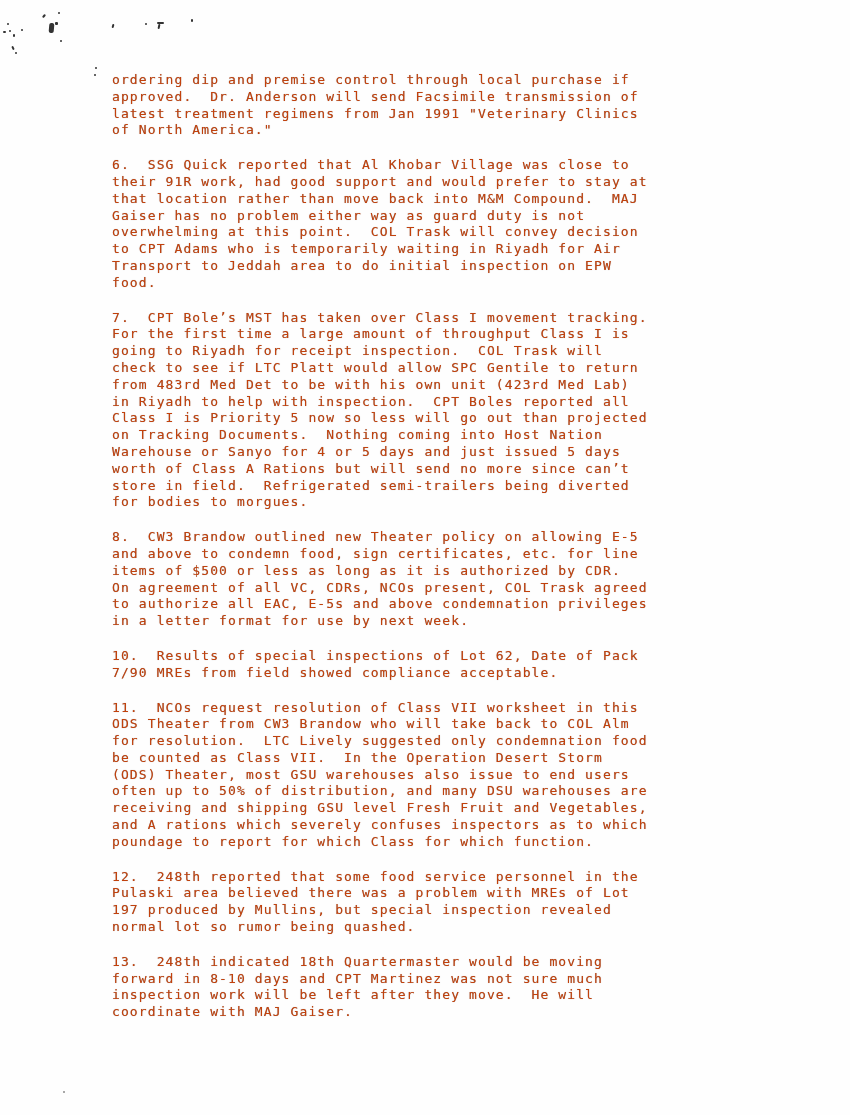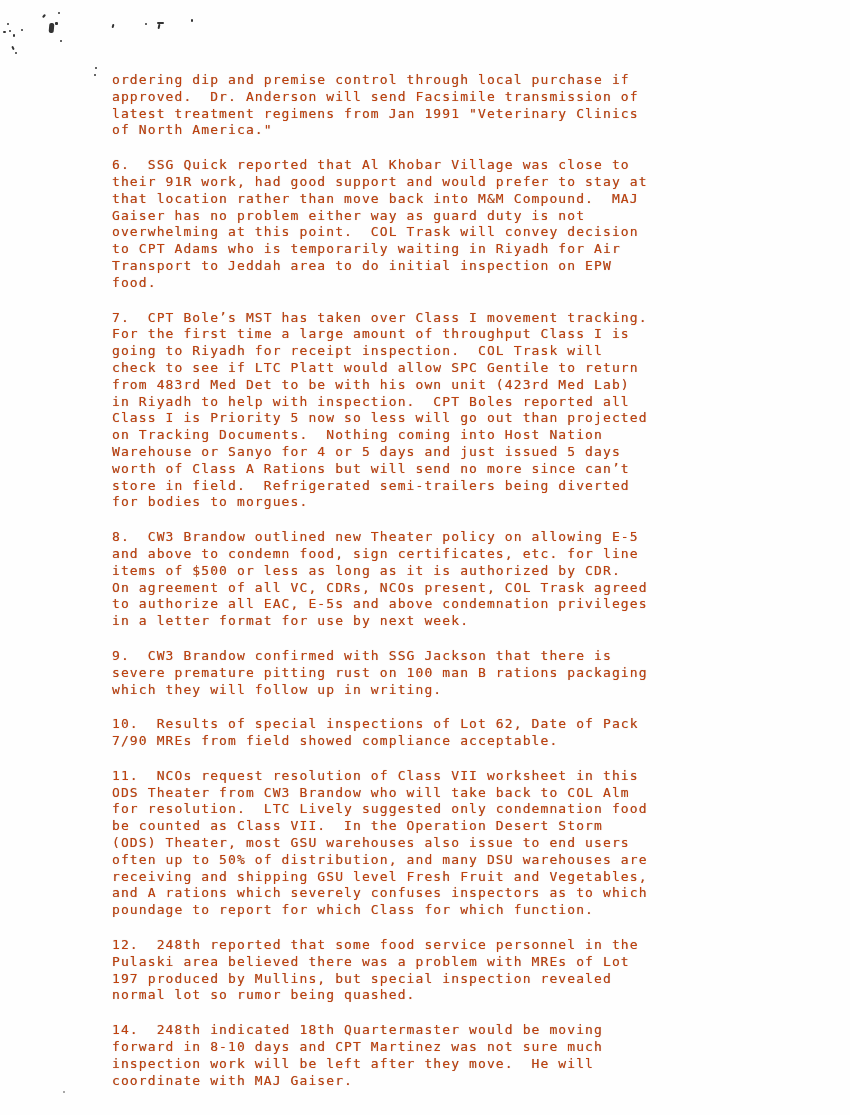--- a/index.html
+++ b/index.html
@@ -94,37 +94,34 @@
 Warehouse or Sanyo for 4 or 5 days and just issued 5 days
 worth of Class A Rations but will send no more since can’t
 store in field.  Refrigerated semi-trailers being diverted
 for bodies to morgues.</p>
     <p class="para">8.  CW3 Brandow outlined new Theater policy on allowing E-5
 and above to condemn food, sign certificates, etc. for line
 items of $500 or less as long as it is authorized by CDR.
 On agreement of all VC, CDRs, NCOs present, COL Trask agreed
 to authorize all EAC, E-5s and above condemnation privileges
 in a letter format for use by next week.</p>
-    <p class="para">9.  CW3 Brandow confirmed with SSG Jackson that there is
-severe premature pitting rust on 100 man B rations packaging
-which they will follow up in writing.</p>
     <p class="para">10.  Results of special inspections of Lot 62, Date of Pack
 7/90 MREs from field showed compliance acceptable.</p>
     <p class="para">11.  NCOs request resolution of Class VII worksheet in this
 ODS Theater from CW3 Brandow who will take back to COL Alm
 for resolution.  LTC Lively suggested only condemnation food
 be counted as Class VII.  In the Operation Desert Storm
 (ODS) Theater, most GSU warehouses also issue to end users
 often up to 50% of distribution, and many DSU warehouses are
 receiving and shipping GSU level Fresh Fruit and Vegetables,
 and A rations which severely confuses inspectors as to which
 poundage to report for which Class for which function.</p>
     <p class="para">12.  248th reported that some food service personnel in the
 Pulaski area believed there was a problem with MREs of Lot
 197 produced by Mullins, but special inspection revealed
 normal lot so rumor being quashed.</p>
-    <p class="para">14.  248th indicated 18th Quartermaster would be moving
+    <p class="para">13.  248th indicated 18th Quartermaster would be moving
 forward in 8-10 days and CPT Martinez was not sure much
 inspection work will be left after they move.  He will
 coordinate with MAJ Gaiser.</p>
   </main>
 
 </div>
 
 </body></html>

